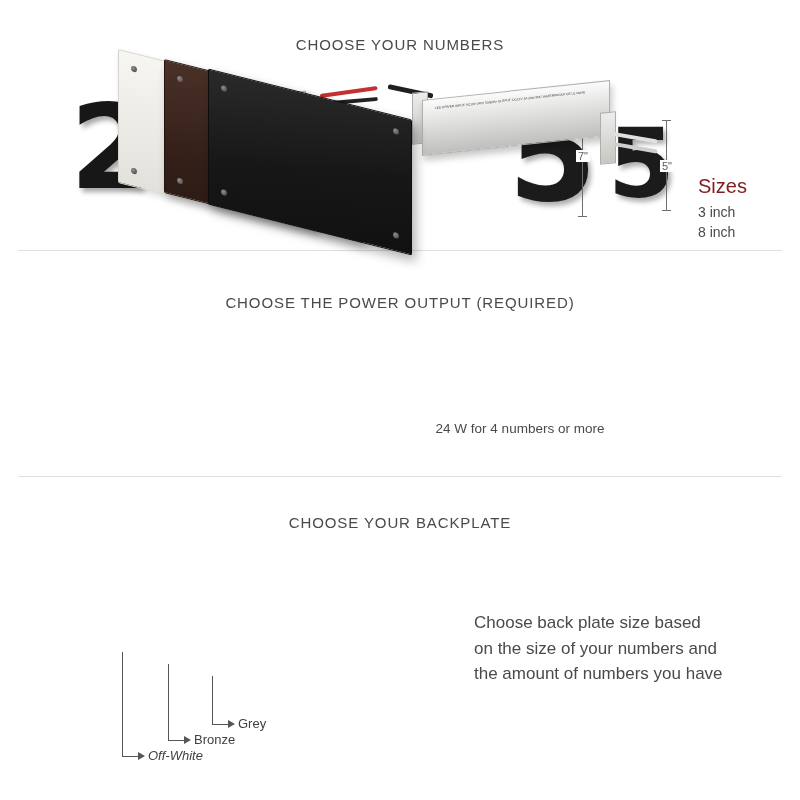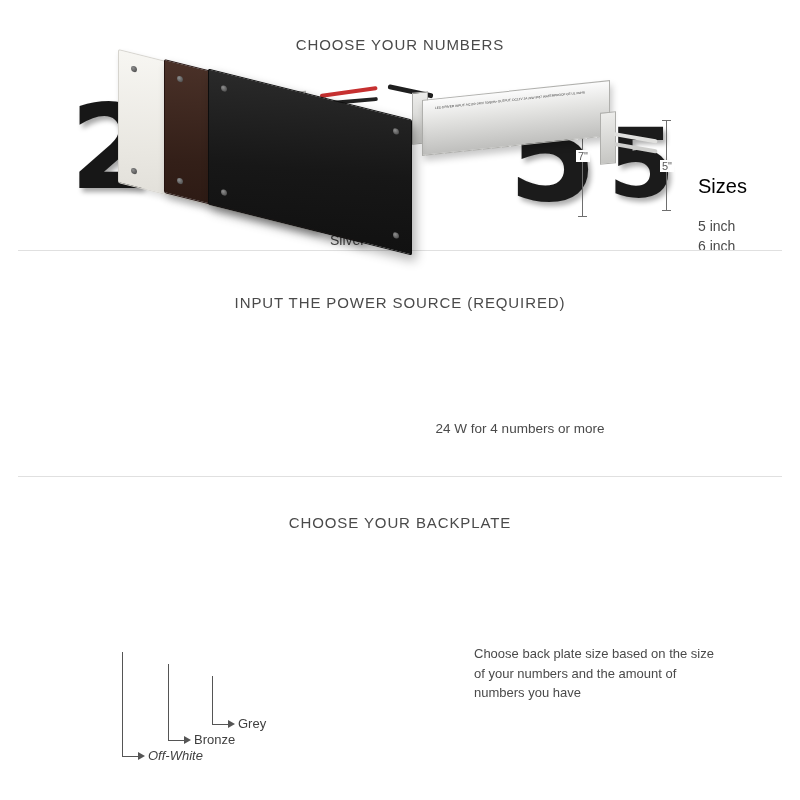--- a/index.html
+++ b/index.html
@@ -60,21 +60,21 @@
   .digit.silver {
     color: #9c9c9c;
     background: linear-gradient(100deg,#cfcfcf 0%,#8e8e8e 40%,#c2c2c2 75%,#7d7d7d 100%);
     -webkit-background-clip: text;
     background-clip: text;
     -webkit-text-fill-color: transparent;
     text-shadow: 3px 4px 5px rgba(0,0,0,0.22);
   }
 
   .legend { position: absolute; font-size: 14px; line-height: 1.42; color: #4a4a4a; }
-  .legend .legend-title { font-size: 20px; color: #000000; margin-bottom: 17px; }
+  .legend .legend-title { font-size: 20px; color: #7f1d1d; margin-bottom: 3px; }
   #colors-legend { top: 146px; left: 330px; }
   #sizes-legend  { top: 172px; left: 698px; }
 
   
   .size-group { position: absolute; }
   #size7 { top: 92px; left: 508px; }
   #size5 { top: 116px; left: 608px; }
   .size-digit {
     font-family: "DejaVu Sans", sans-serif;
     font-weight: 700;
@@ -188,22 +188,22 @@
   .leader-v { width: 1px; }
   .leader-label { position: absolute; font-size: 13px; color: #3f3f3f; }
   .arrow-head {
     position: absolute; width: 0; height: 0;
     border-top: 4px solid transparent;
     border-bottom: 4px solid transparent;
     border-left: 7px solid #555;
   }
 
   #backplate-note {
-    position: absolute; top: 644px; left: 474px; width: 250px;
-    font-size: 13px; line-height: 1.5; color: #4a4a4a;
+    position: absolute; top: 610px; left: 474px; width: 250px;
+    font-size: 17px; line-height: 1.5; color: #4a4a4a;
   }
 </style>
 </head>
 <body>
 
 <div class="page">
 
   <div id="sec1">
 
     <div class="section-title">CHOOSE YOUR NUMBERS</div>
@@ -232,29 +232,29 @@
     <div class="size-group" id="size5">
       <span class="size-digit">5</span>
       <div class="dim-line dim-v" style="left:58px; top:4px; height:90px;"></div>
       <div class="dim-cap" style="left:54px; top:4px;"></div>
       <div class="dim-cap" style="left:54px; top:94px;"></div>
       <div class="dim-label" style="left:52px; top:44px;">5"</div>
     </div>
 
     <div class="legend" id="sizes-legend">
       <div class="legend-title">Sizes</div>
-      <div>5 inch</div>
-      <div>6 inch</div>
+      <div>3 inch</div>
+      <div>8 inch</div>
     </div>
   </div>
 
   <div class="divider" style="top:250px;"></div>
 
   <div id="sec2">
-    <div class="section-title">INPUT THE POWER SOURCE (REQUIRED)</div>
+    <div class="section-title">CHOOSE THE POWER OUTPUT (REQUIRED)</div>
   </div>
 
   <div class="ps" id="ps1">
     <div class="wire" style="left:0px; top:56px; width:44px; background:#3f67b8; transform:rotate(14deg);"></div>
     <div class="wire" style="left:0px; top:66px; width:44px; background:#e9e9e9; transform:rotate(14deg);"></div>
     <div class="drv1-flange-l"></div>
     <div class="drv1-body"></div>
     <div class="drv1-label">Waterproof Class 2 LED Driver  MODEL: SWT-012-DC12V-IP67  INPUT: AC 100~250V 47-63Hz  OUTPUT: DC 12V  12W  IP67  CE RoHS</div>
     <div class="drv1-flange-r"></div>
     <div class="wire" style="left:162px; top:16px; width:58px; background:#c63030; transform:rotate(-8deg);"></div>

